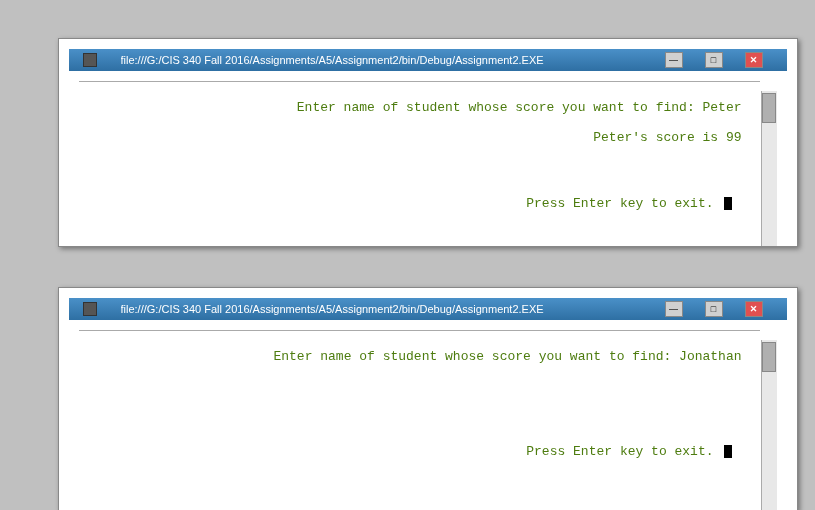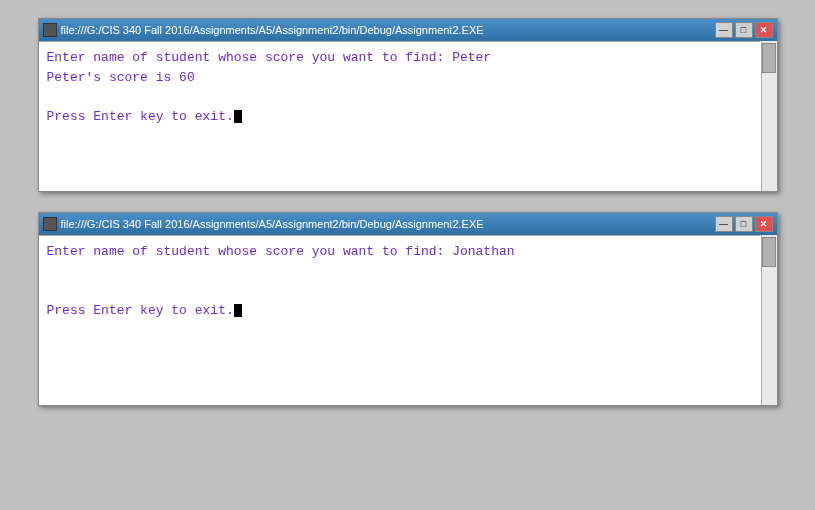--- a/index.html
+++ b/index.html
@@ -1,15 +1,15 @@
 <!DOCTYPE html>
 <html><head>
   <meta charset="utf-8">
   <style>
-    * { margin: 0; padding: 0; box-sizing: border-box; }
+    * { margin: 10px; padding: 0; box-sizing: border-box; }
 
     body {
       background-color: #c0c0c0;
       width: 815px;
       height: 510px;
       font-family: Arial, sans-serif;
       display: flex;
       flex-direction: column;
       align-items: center;
       padding: 10px 20px;
@@ -75,23 +75,24 @@
       color: white;
       font-weight: bold;
     }
 
     .console-area {
       background: #ffffff;
       padding: 6px 8px;
       min-height: 150px;
       font-family: "Courier New", Courier, monospace;
       font-size: 13px;
-      color: #6d28d9;
+      color: #4d7c0f;
       position: relative;
       border-top: 1px solid #aaa;
+      text-align: right;
     }
 
     .console-line {
       line-height: 1.5;
       white-space: pre;
     }
 
     .scrollbar-track {
       position: absolute;
       right: 0;
@@ -132,21 +133,21 @@
     <span class="title-bar-text">file:///G:/CIS 340 Fall 2016/Assignments/A5/Assignment2/bin/Debug/Assignment2.EXE</span>
     <div class="title-bar-buttons">
       <div class="tb-btn">—</div>
       <div class="tb-btn">□</div>
       <div class="tb-btn close">✕</div>
     </div>
   </div>
   <div class="console-wrapper">
     <div class="console-area">
       <div class="console-line">Enter name of student whose score you want to find: Peter</div>
-      <div class="console-line">Peter's score is 60</div>
+      <div class="console-line">Peter's score is 99</div>
       <div class="console-line">&nbsp;</div>
       <div class="console-line">Press Enter key to exit.<span class="cursor"></span></div>
     </div>
     <div class="scrollbar-track">
       <div class="scrollbar-thumb"></div>
     </div>
   </div>
 </div>
 
 <div class="window">

